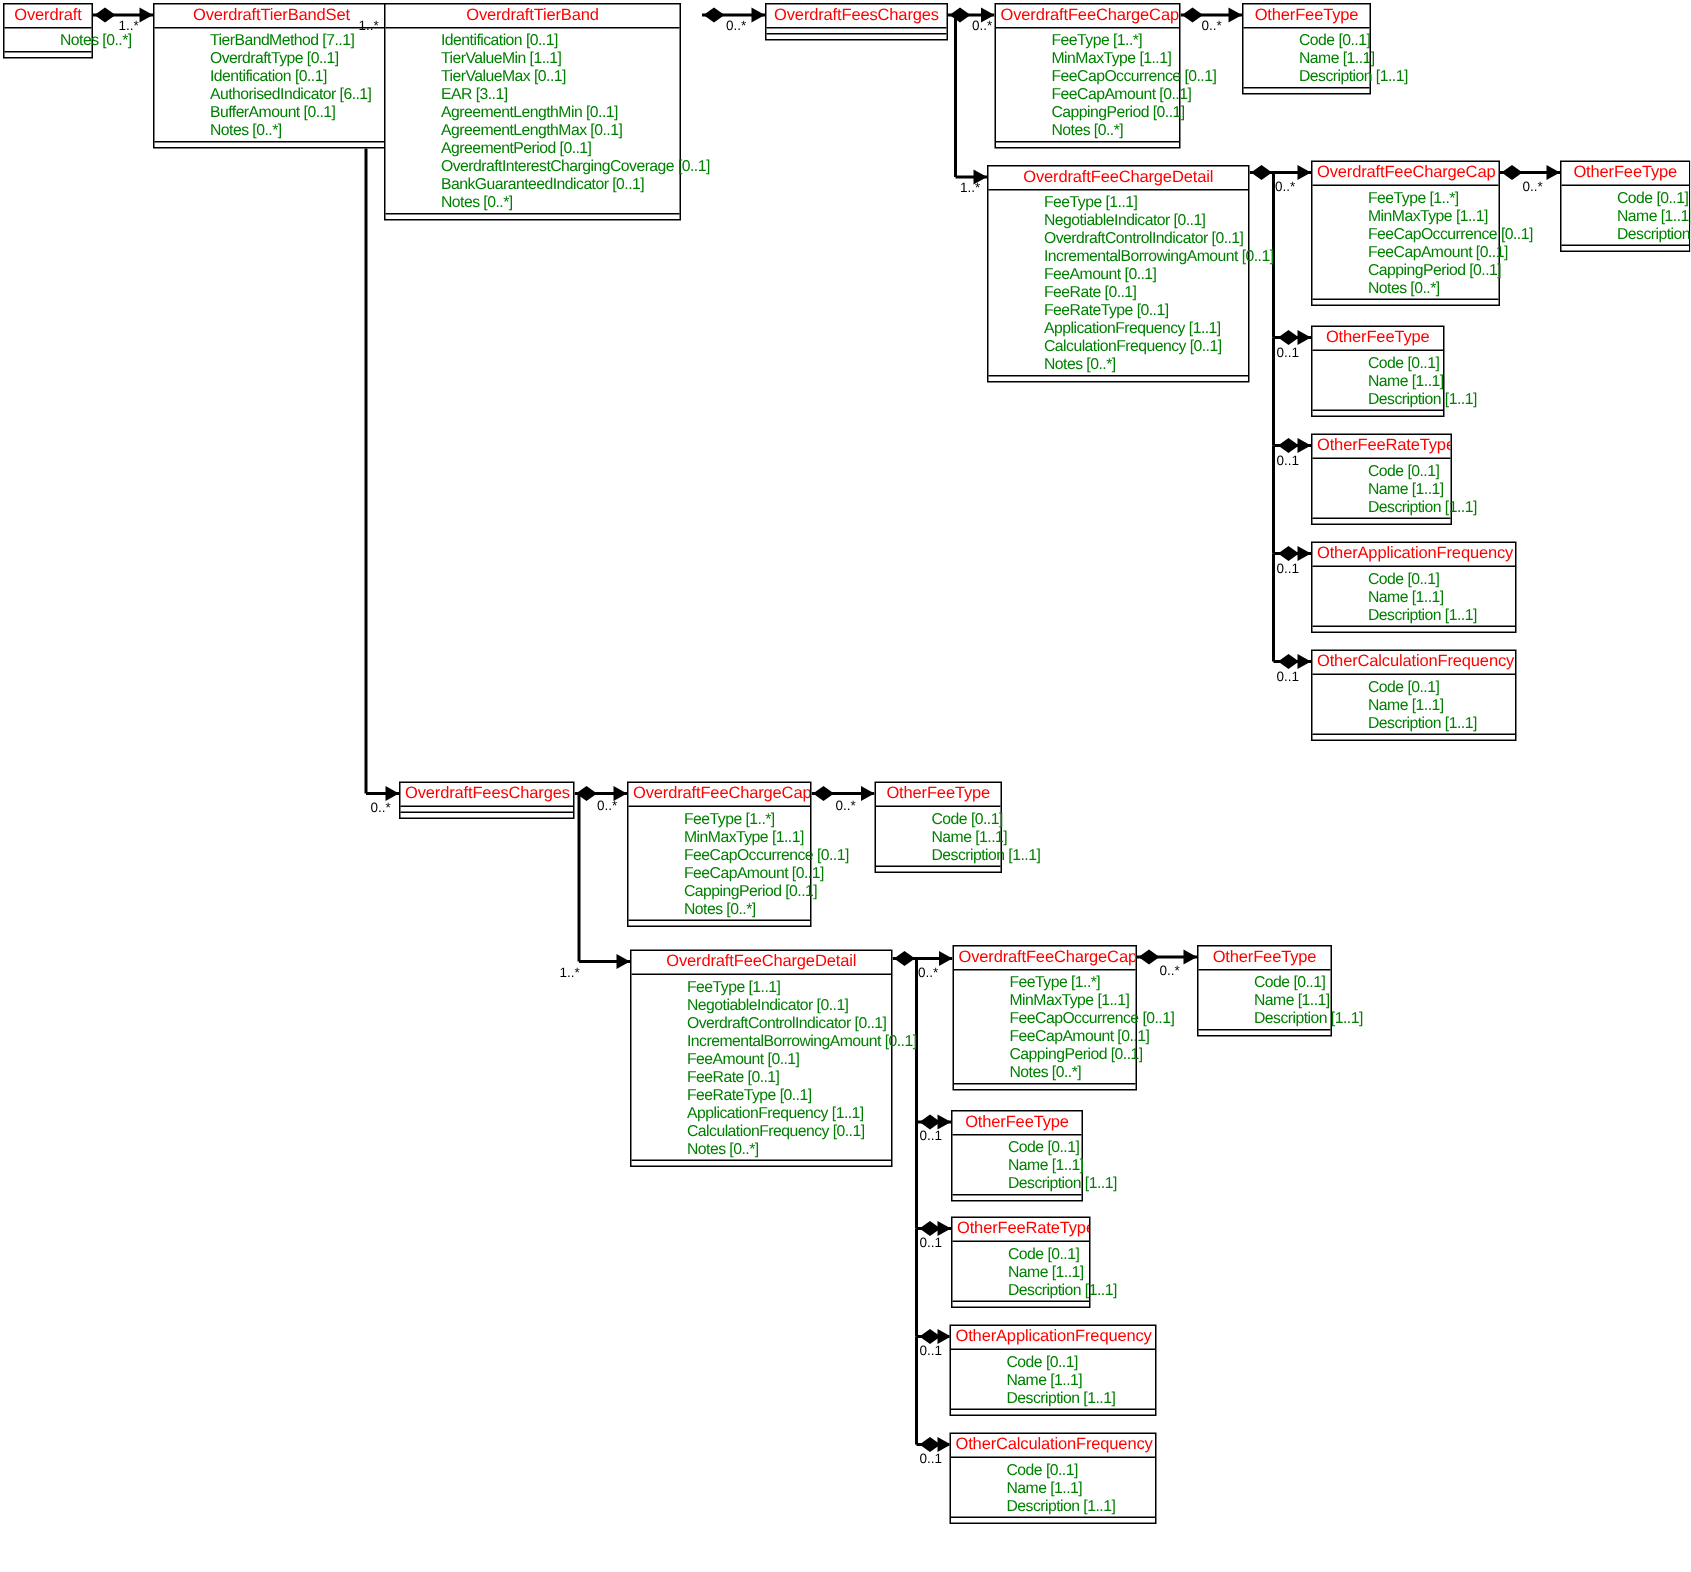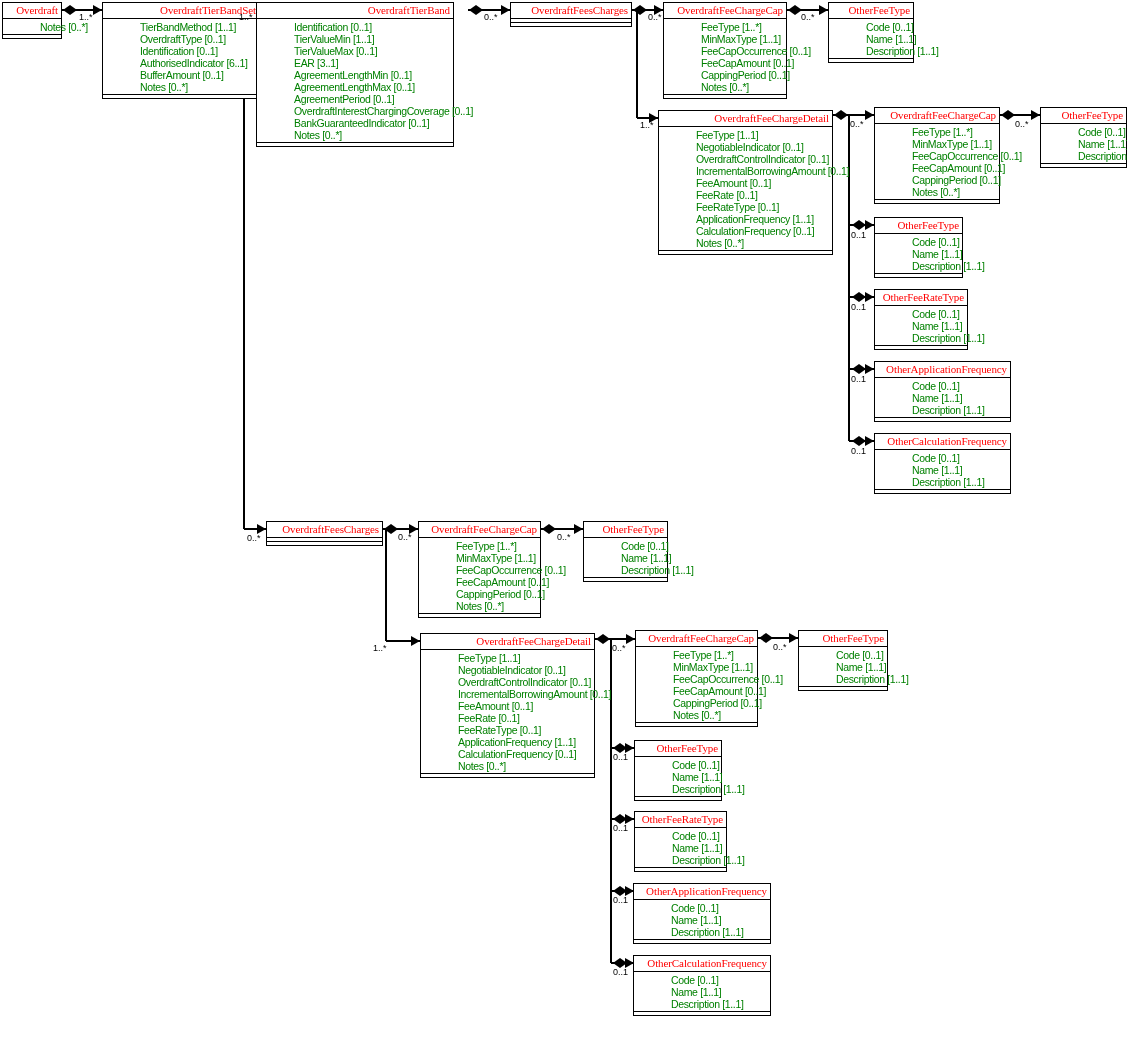--- a/index.html
+++ b/index.html
@@ -7,22 +7,22 @@
     position:relative;width:1127px;height:1048px;background:var(--bg,#fff);
     font-family:"Liberation Sans",sans-serif;overflow:hidden;
   }
   #wires{position:absolute;left:0;top:0;width:1127px;height:1048px;}
   .node{
     position:absolute;background:#fff;border:1px solid var(--line,#000);
     box-sizing:border-box;
   }
   .node-title{
     height:15px;line-height:15px;font-size:11px;letter-spacing:-0.1px;
-    color:var(--title,#f00);text-align:right;border-bottom:1px solid var(--line,#000);
-    white-space:nowrap;padding:0 3px;overflow:hidden;font-family:Liberation Serif, serif;
+    color:var(--title,#f00);text-align:center;border-bottom:1px solid var(--line,#000);
+    white-space:nowrap;padding:0 3px;overflow:hidden;
   }
   .node-attrs{padding:2px 2px 1px 5px;margin-left:32px;}
   .node-attrs.empty{height:3px;padding:0;}
   .attr{
     font-size:10.5px;line-height:12px;letter-spacing:-0.35px;
     color:var(--attr,#008000);white-space:nowrap;
   }
   .node-footer{border-top:1px solid var(--line,#000);height:3px;}
   .mult{
     position:absolute;font-size:9px;line-height:9px;color:#000;white-space:nowrap;
@@ -156,21 +156,21 @@
       <div class="node" style="left: 2px; top: 2px; width: 60px;">
         <div class="node-title">Overdraft</div>
         <div class="node-attrs">
           <div class="attr">Notes [0..*]</div>
         </div>
         <div class="node-footer"></div>
       </div>
       <div class="node" style="left: 102px; top: 2px; width: 158px;">
         <div class="node-title">OverdraftTierBandSet</div>
         <div class="node-attrs">
-          <div class="attr">TierBandMethod [1..1]</div>
+          <div class="attr">TierBandMethod [7..1]</div>
           <div class="attr">OverdraftType [0..1]</div>
           <div class="attr">Identification [0..1]</div>
           <div class="attr">AuthorisedIndicator [6..1]</div>
           <div class="attr">BufferAmount [0..1]</div>
           <div class="attr">Notes [0..*]</div>
         </div>
         <div class="node-footer"></div>
       </div>
       <div class="node" style="left: 256px; top: 2px; width: 198px;">
         <div class="node-title">OverdraftTierBand</div>

